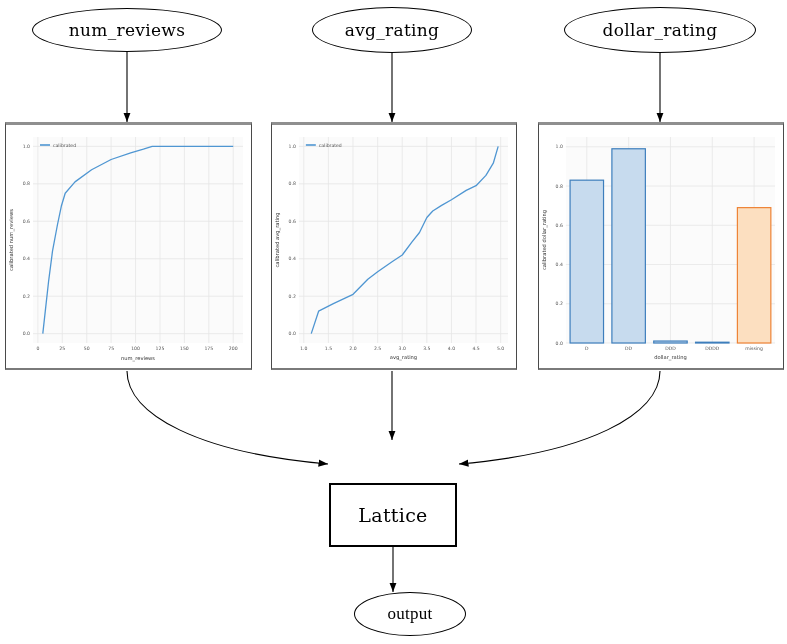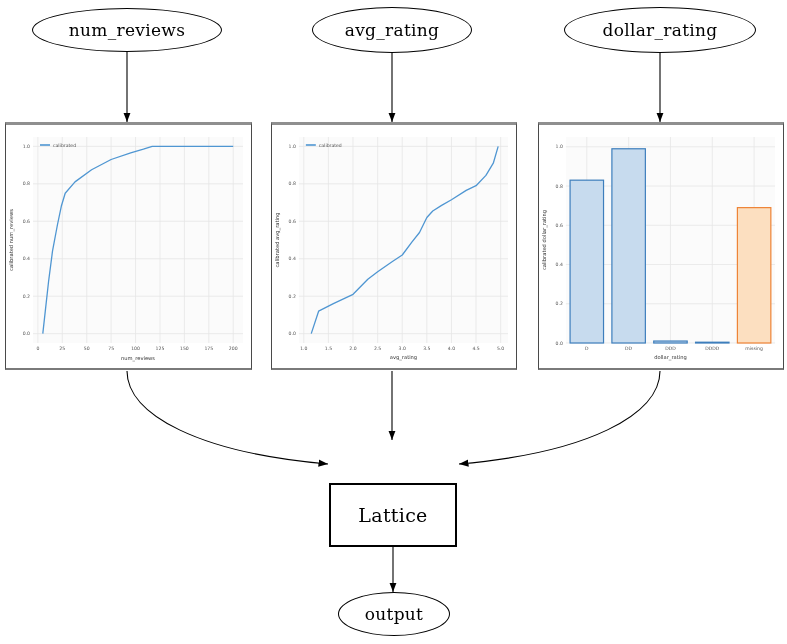--- a/index.html
+++ b/index.html
@@ -161,15 +161,15 @@
       <text x="24" y="62.647619047619045" font-size="4.6" fill="#555555" text-anchor="end" class="chart-text">0.8</text>
       <text x="24" y="23.40952380952382" font-size="4.6" fill="#555555" text-anchor="end" class="chart-text">1.0</text>
       <text x="132" y="234.5" font-size="5.2" fill="#333333" text-anchor="middle" class="chart-text">dollar_rating</text>
       <text x="0" y="0" font-size="5.2" fill="#333333" text-anchor="middle" class="chart-text" transform="translate(7,115) rotate(-90)">calibrated dollar_rating</text>
     </svg>
   </div>
 
 <div class="node rectnode" style="left:329px;top:440px;width:128px;height:64px;margin-top:43px;">
   <span>Lattice</span>
 </div>
-<div class="node ellipse" style="left:338px;top:592px;width:112px;height:44px;">
+<div class="node ellipse" style="left:354px;top:592px;width:112px;height:44px;font-family:Liberation Serif, serif;">
   <span>output</span>
 </div>
 
 </body></html>

